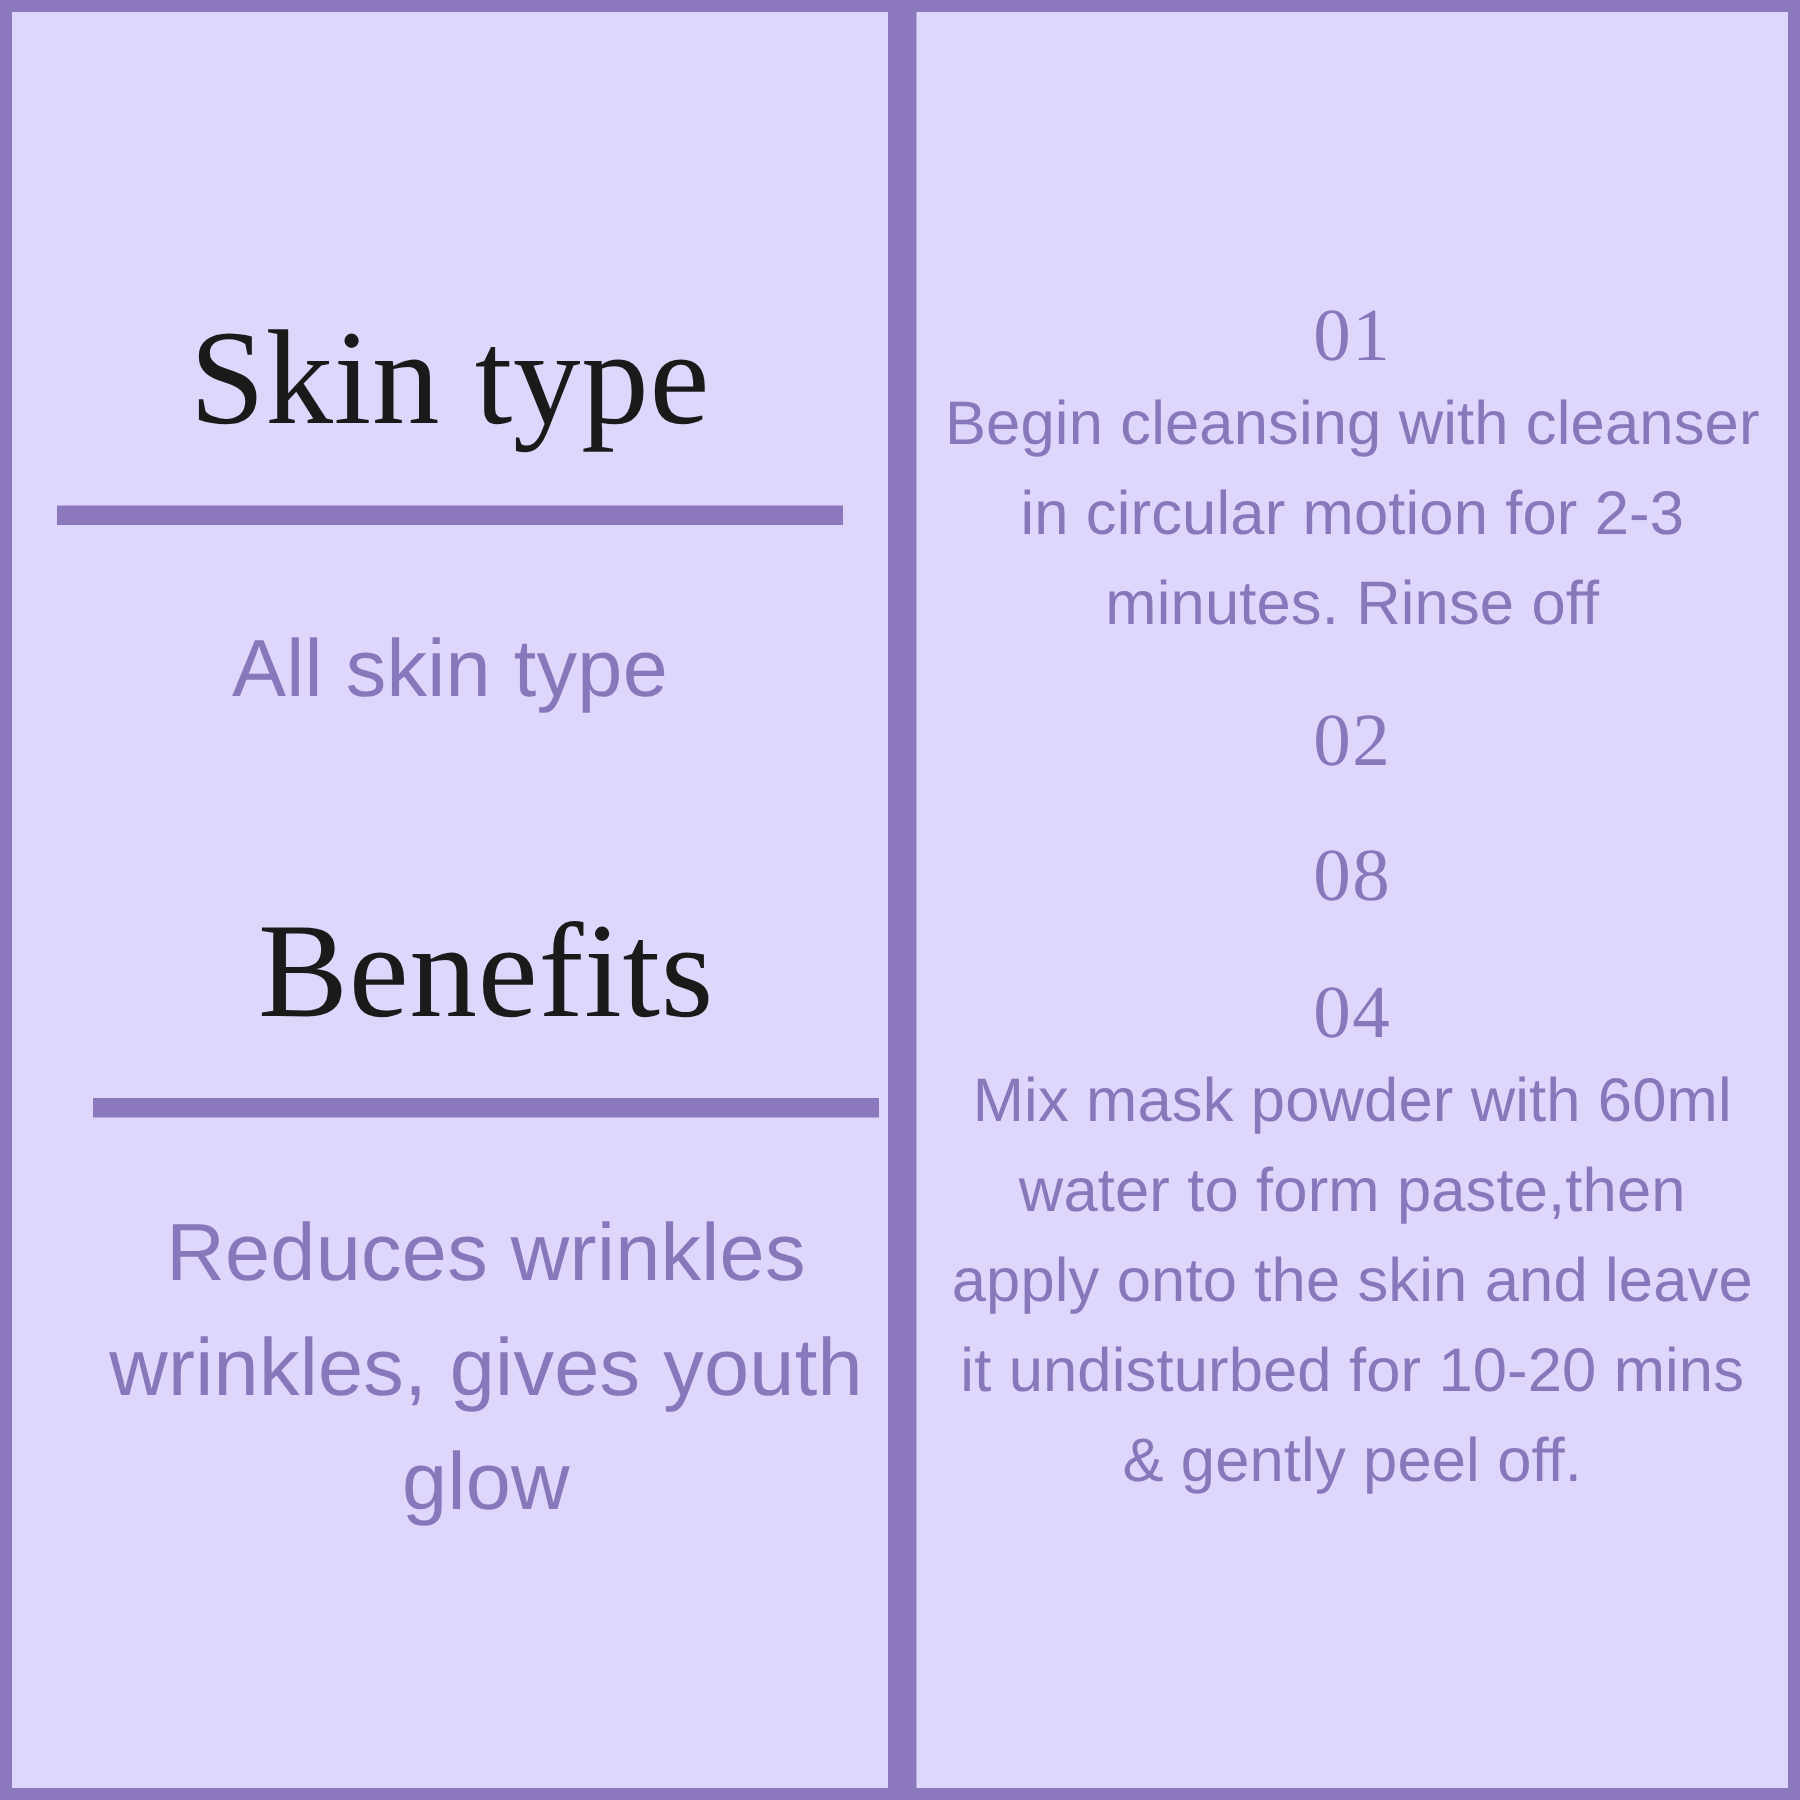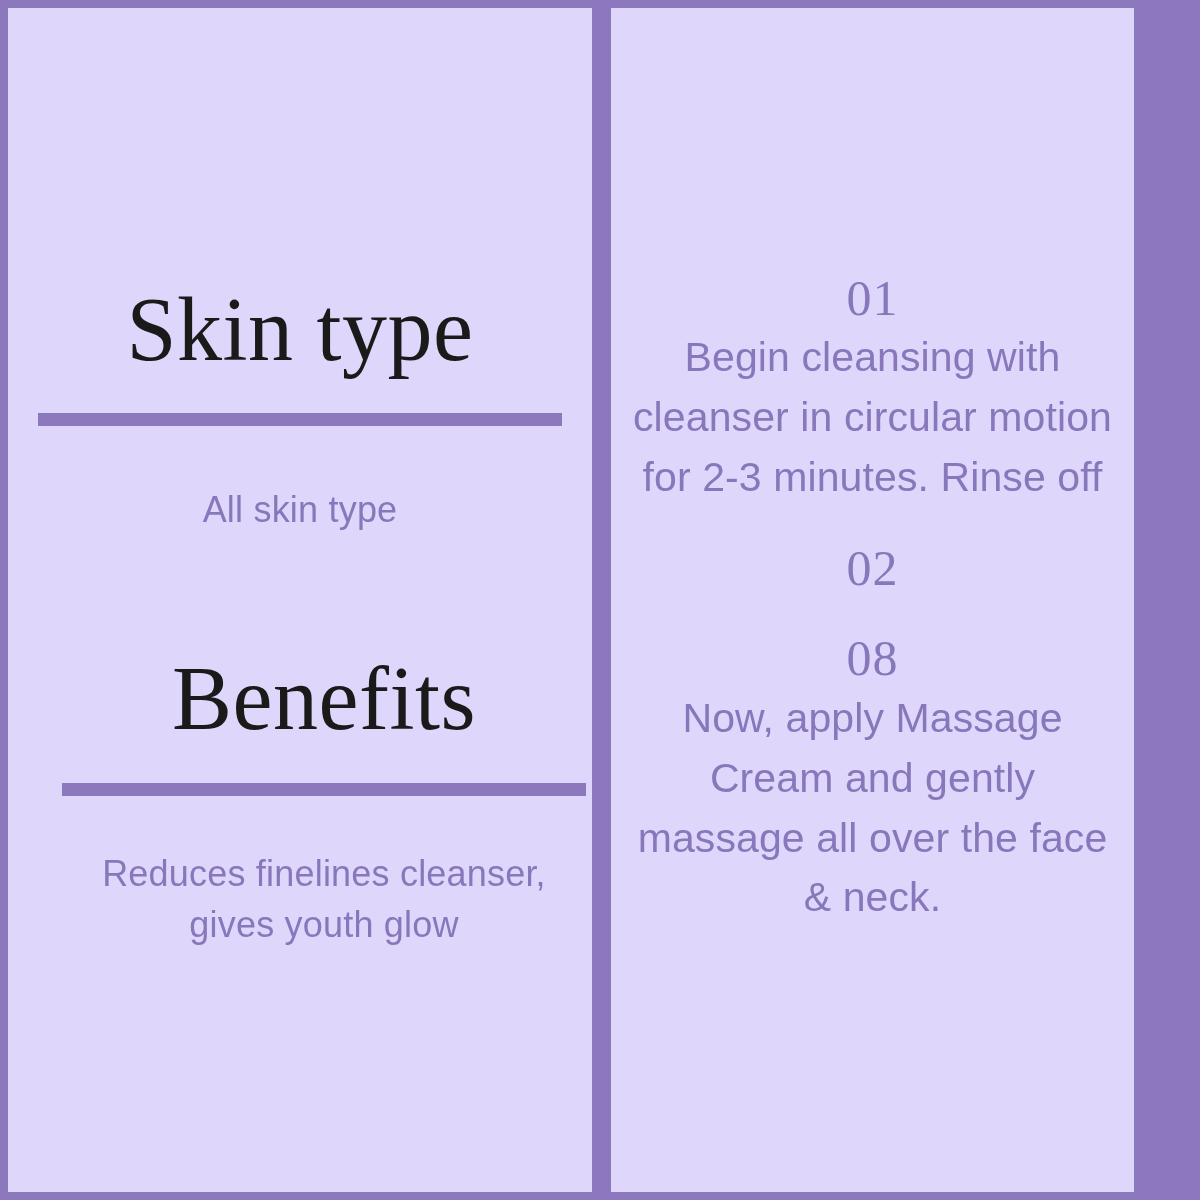--- a/index.html
+++ b/index.html
@@ -40,21 +40,21 @@
     display: flex;
     flex-direction: column;
     align-items: center;
     justify-content: center;
   }
 
   .panel-right {
     position: absolute;
     left: 611px;
     top: 8px;
-    width: 523px;
+    width: 581px;
     height: 1184px;
     display: flex;
     flex-direction: column;
     align-items: center;
     justify-content: center;
     padding: 0 8px;
   }
 
   .divider-vertical {
     position: absolute;
@@ -95,21 +95,21 @@
 
   .rule {
     width: 524px;
     height: 13px;
     background: #8c78bd;
     margin-top: 38px;
   }
 
   .body-text {
     color: #8878bb;
-    font-size: 36px;
+    font-size: 54px;
     line-height: 1.42;
     font-weight: 400;
     text-align: center;
     margin: 0;
     padding: 0 26px;
     letter-spacing: 0.2px;
   }
 
   .skin-body { margin-top: 58px; }
   .benefits-body { margin-top: 52px; }
@@ -163,21 +163,21 @@
 
       <div class="section section-skin">
         <h1 class="serif-title">Skin type</h1>
         <div class="rule"></div>
         <p class="body-text skin-body">All skin type</p>
       </div>
 
       <div class="section section-benefits">
         <h1 class="serif-title">Benefits</h1>
         <div class="rule"></div>
-        <p class="body-text benefits-body">Reduces finelines cleanser, gives youth glow</p>
+        <p class="body-text benefits-body">Reduces wrinkles wrinkles, gives youth glow</p>
       </div>
 
     </div>
   </div>
 
   <div class="divider-vertical"></div>
 
   <div class="panel panel-right">
     <div class="steps">
 
@@ -185,20 +185,23 @@
         <div class="step-number">01</div>
         <p class="step-text">Begin cleansing with cleanser in circular motion for 2-3 minutes. Rinse off</p>
       </div>
 
       <div class="step">
         <div class="step-number">02</div>
       </div>
 
       <div class="step">
         <div class="step-number">08</div>
-        <p class="step-text">Now, apply Massage  Cream and gently massage all over the face &amp; neck.</p>
-      </div>
-
+      </div>
+
+      <div class="step">
+        <div class="step-number">04</div>
+        <p class="step-text">Mix mask powder with 60ml water to form paste,then apply onto the skin and leave it undisturbed for 10-20 mins &amp; gently peel off.</p>
+      </div>
 
     </div>
   </div>
 
 </div>
 
 </body></html>

